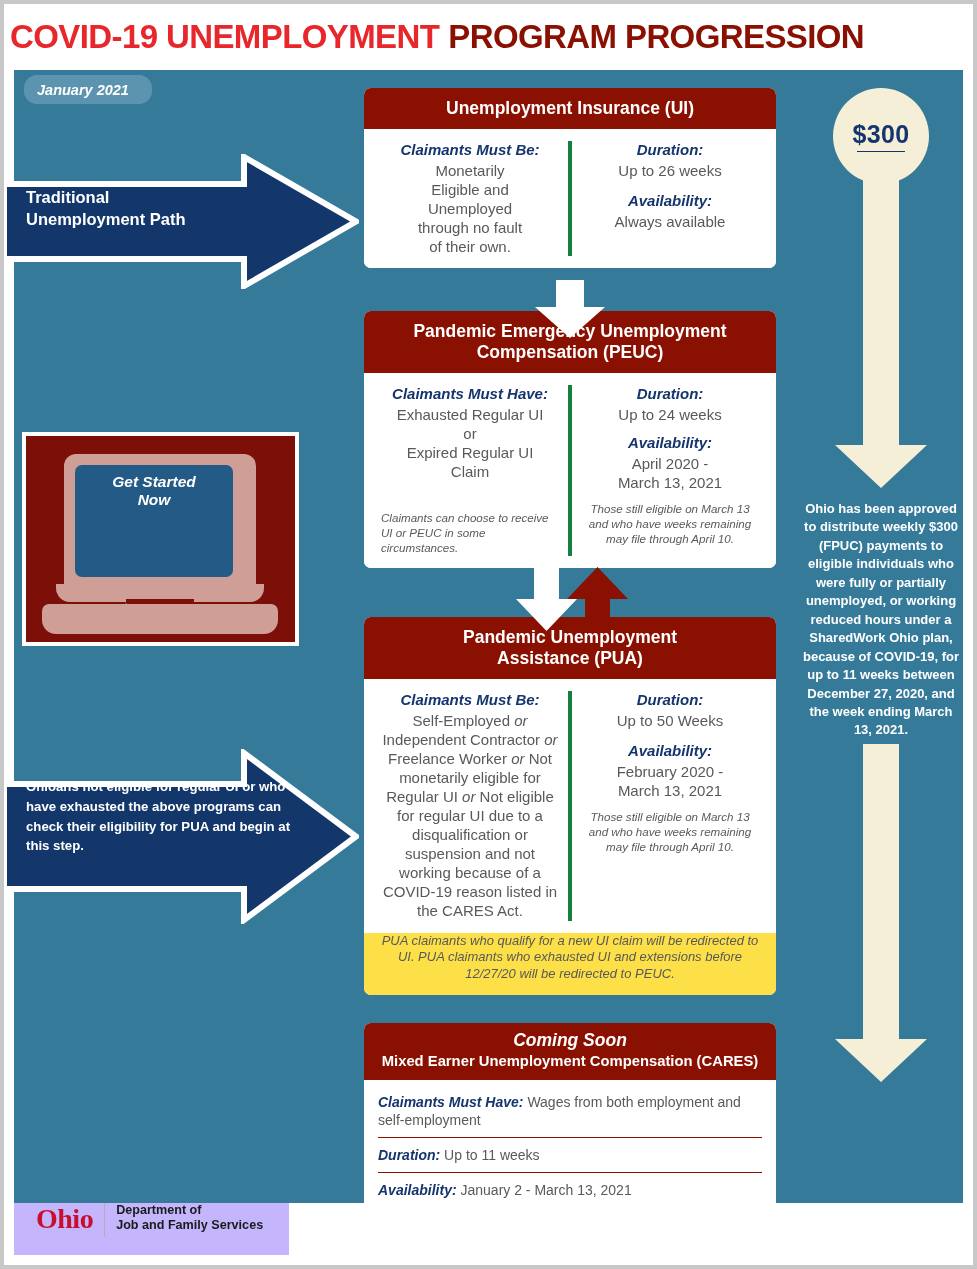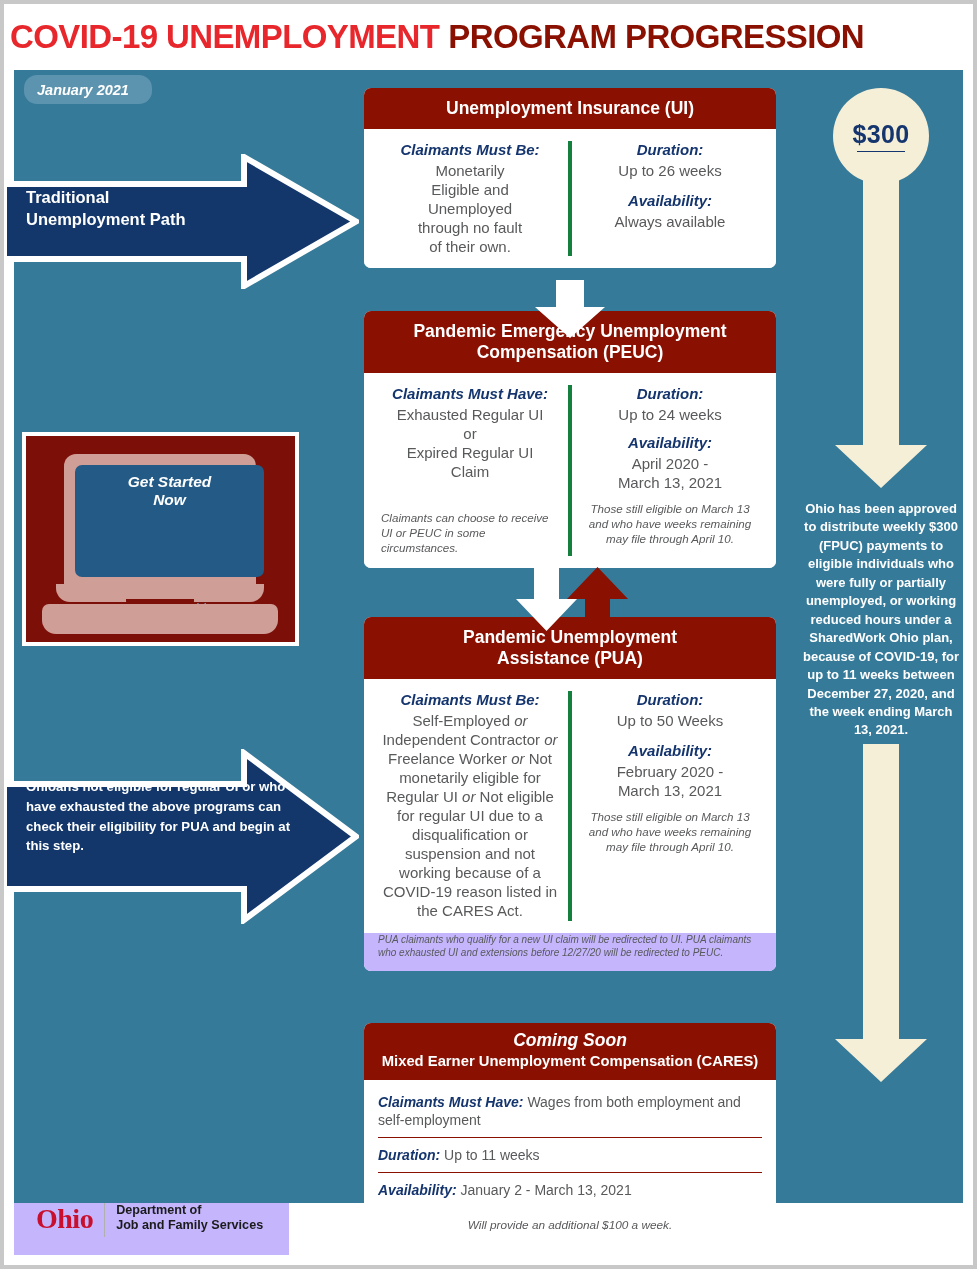--- a/index.html
+++ b/index.html
@@ -74,21 +74,21 @@
     background: #7c1008;
     border: 4px solid #ffffff;
     z-index: 5;
   }
   .laptop-wrap { position: relative; width: 100%; height: 100%; }
   .laptop-lid {
     position: absolute; left: 38px; top: 18px; width: 192px; height: 134px;
     background: #cf9e97; border-radius: 12px 12px 4px 4px;
   }
   .laptop-screen {
-    position: absolute; left: 11px; top: 11px; width: 189px; height: 112px;
+    position: absolute; left: 11px; top: 11px; width: 158px; height: 112px;
     background: #235a86; border-radius: 7px;
     display: flex; flex-direction: column; align-items: center; padding-top: 8px; gap: 36px;
   }
   .laptop-screen .gs {
     color: #ffffff; font-size: 15.5px; font-weight: bold; font-style: italic;
     text-align: center; line-height: 1.18;
   }
   .dl-arrow { margin-top: 4px; }
   .laptop-url {
     color: #6fb4e4; font-size: 13px; font-weight: normal; margin-top: 14px;
@@ -136,22 +136,22 @@
     color: #58595b; font-size: 15px; line-height: 1.27;
   }
   .val .it { font-style: italic; }
   .note {
     color: #58595b; font-size: 11.6px; font-style: italic; line-height: 1.28;
     margin-top: 10px;
   }
   .note-left { text-align: left; }
   .note-c { text-align: center; }
   .card-footnote {
-    color: #58595b; font-size: 10px; font-style: italic; line-height: 1.3;
-    text-align: left; padding: 0 14px 12px 14px; background: #c4b5fd;
+    color: #58595b; font-size: 13px; font-style: italic; line-height: 1.3;
+    text-align: center; padding: 0 14px 12px 14px; background: #fde047;
     border-radius: 0 0 7px 7px;
   }
 
   #card-ui   { top: 84px; }
   #card-peuc { top: 307px; }
   #card-pua  { top: 613px; }
   #card-meuc { top: 1019px; }
 
   
   .meuc-head {
@@ -351,21 +351,20 @@
         <span>Wages from both employment and self-employment</span>
       </div>
       <div class="meuc-row">
         <b>Duration:</b>
         <span>Up to 11 weeks</span>
       </div>
       <div class="meuc-row">
         <b>Availability:</b>
         <span>January 2 - March 13, 2021</span>
       </div>
-      <div class="meuc-foot">Will provide an additional $100 a week.</div>
     </div>
   </div>
 
   <div class="fpuc-col">
     <div class="fpuc-circle">
       <div class="fpuc-amount">$300</div>
       <div class="fpuc-underline"></div>
     </div>
     <div class="fpuc-shaft-wrap">
       <svg width="164" height="310" viewBox="0 0 164 310">

